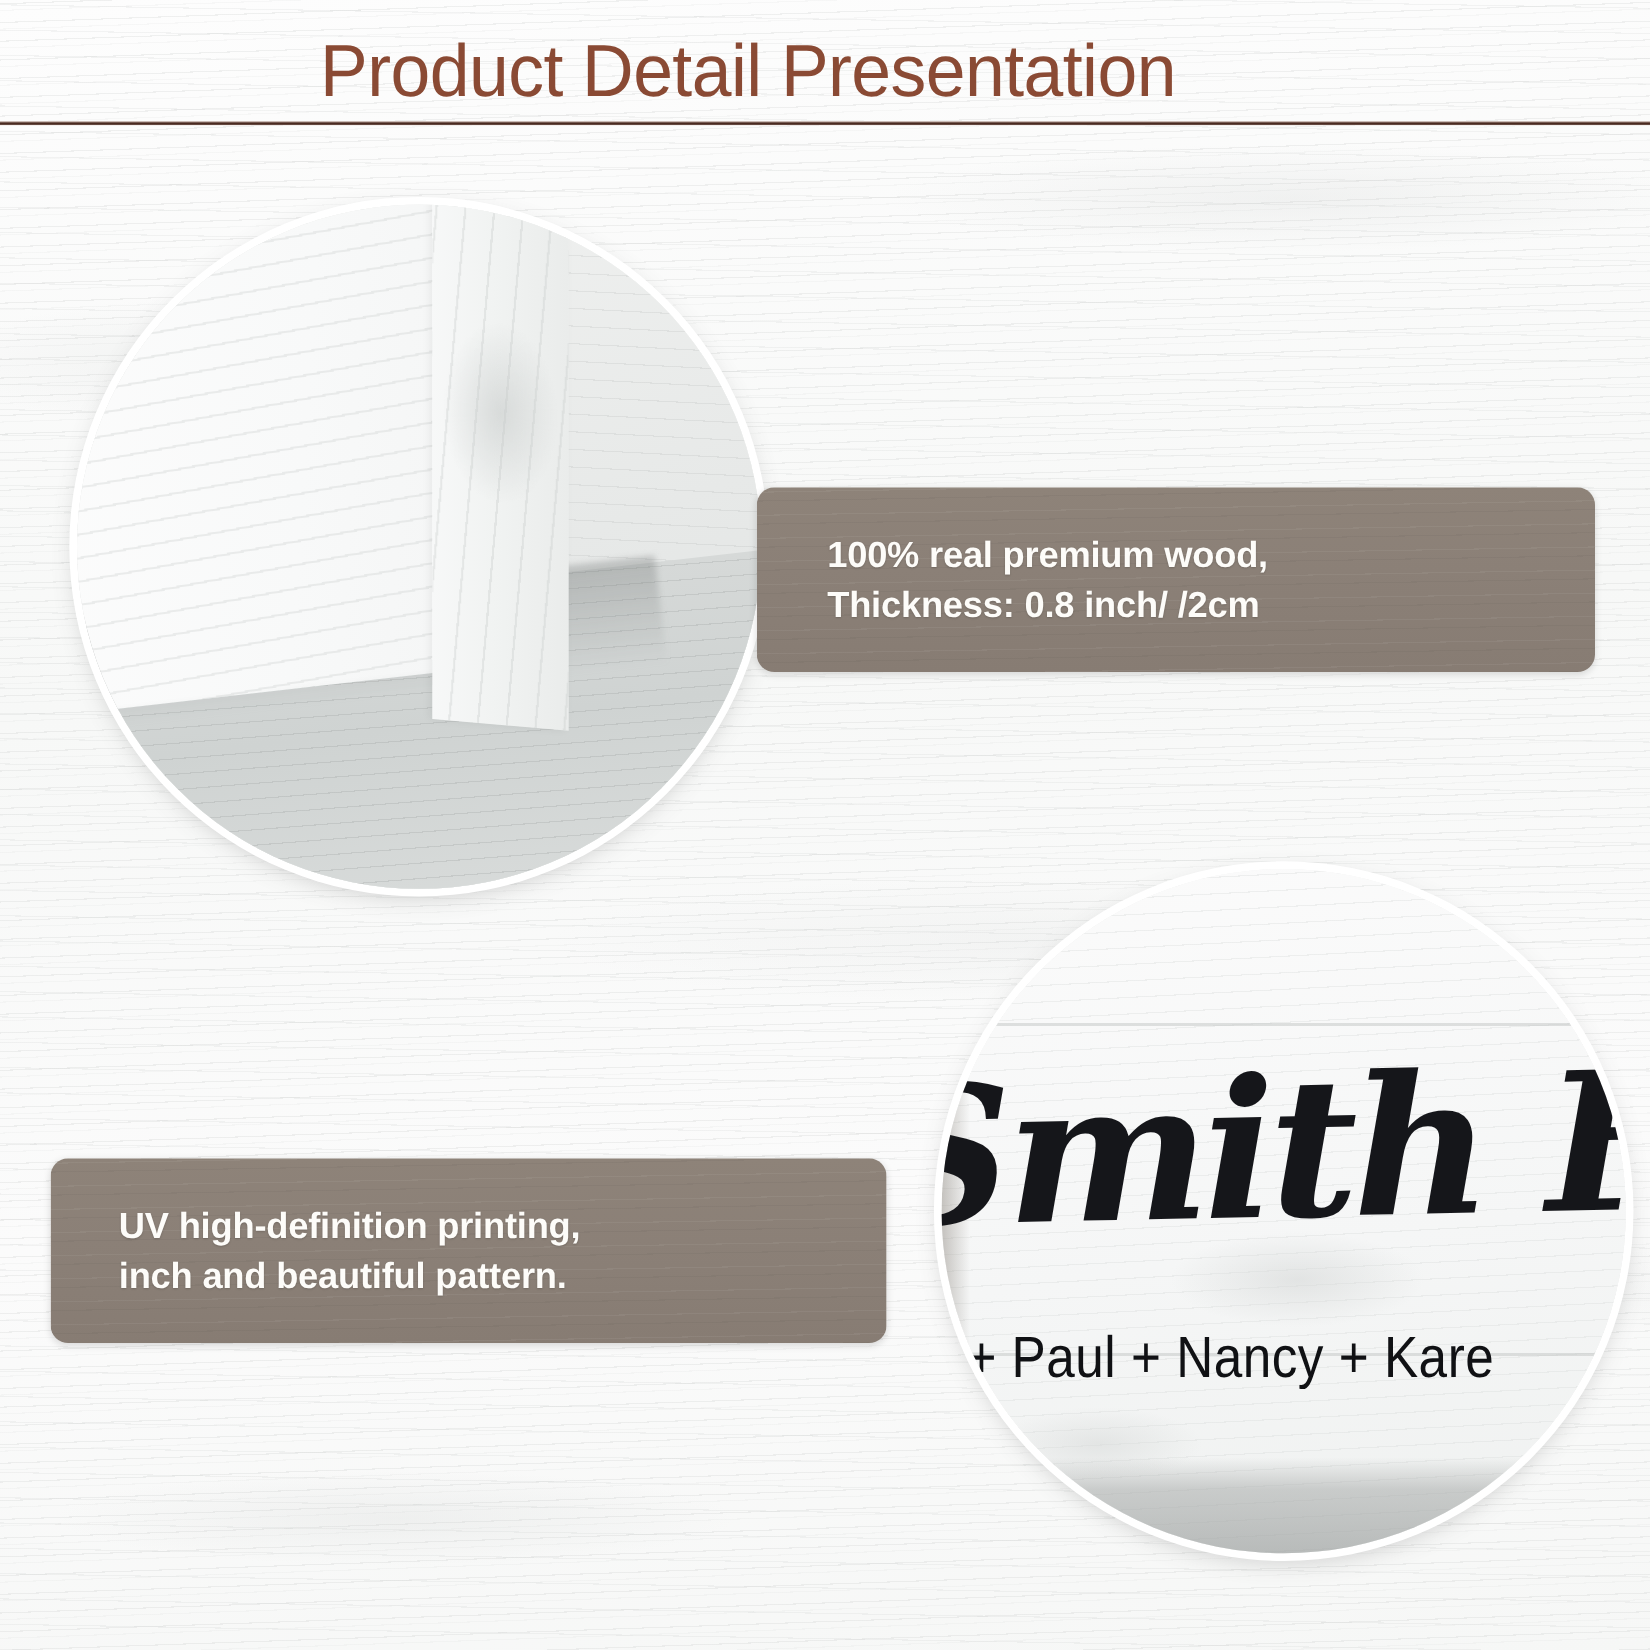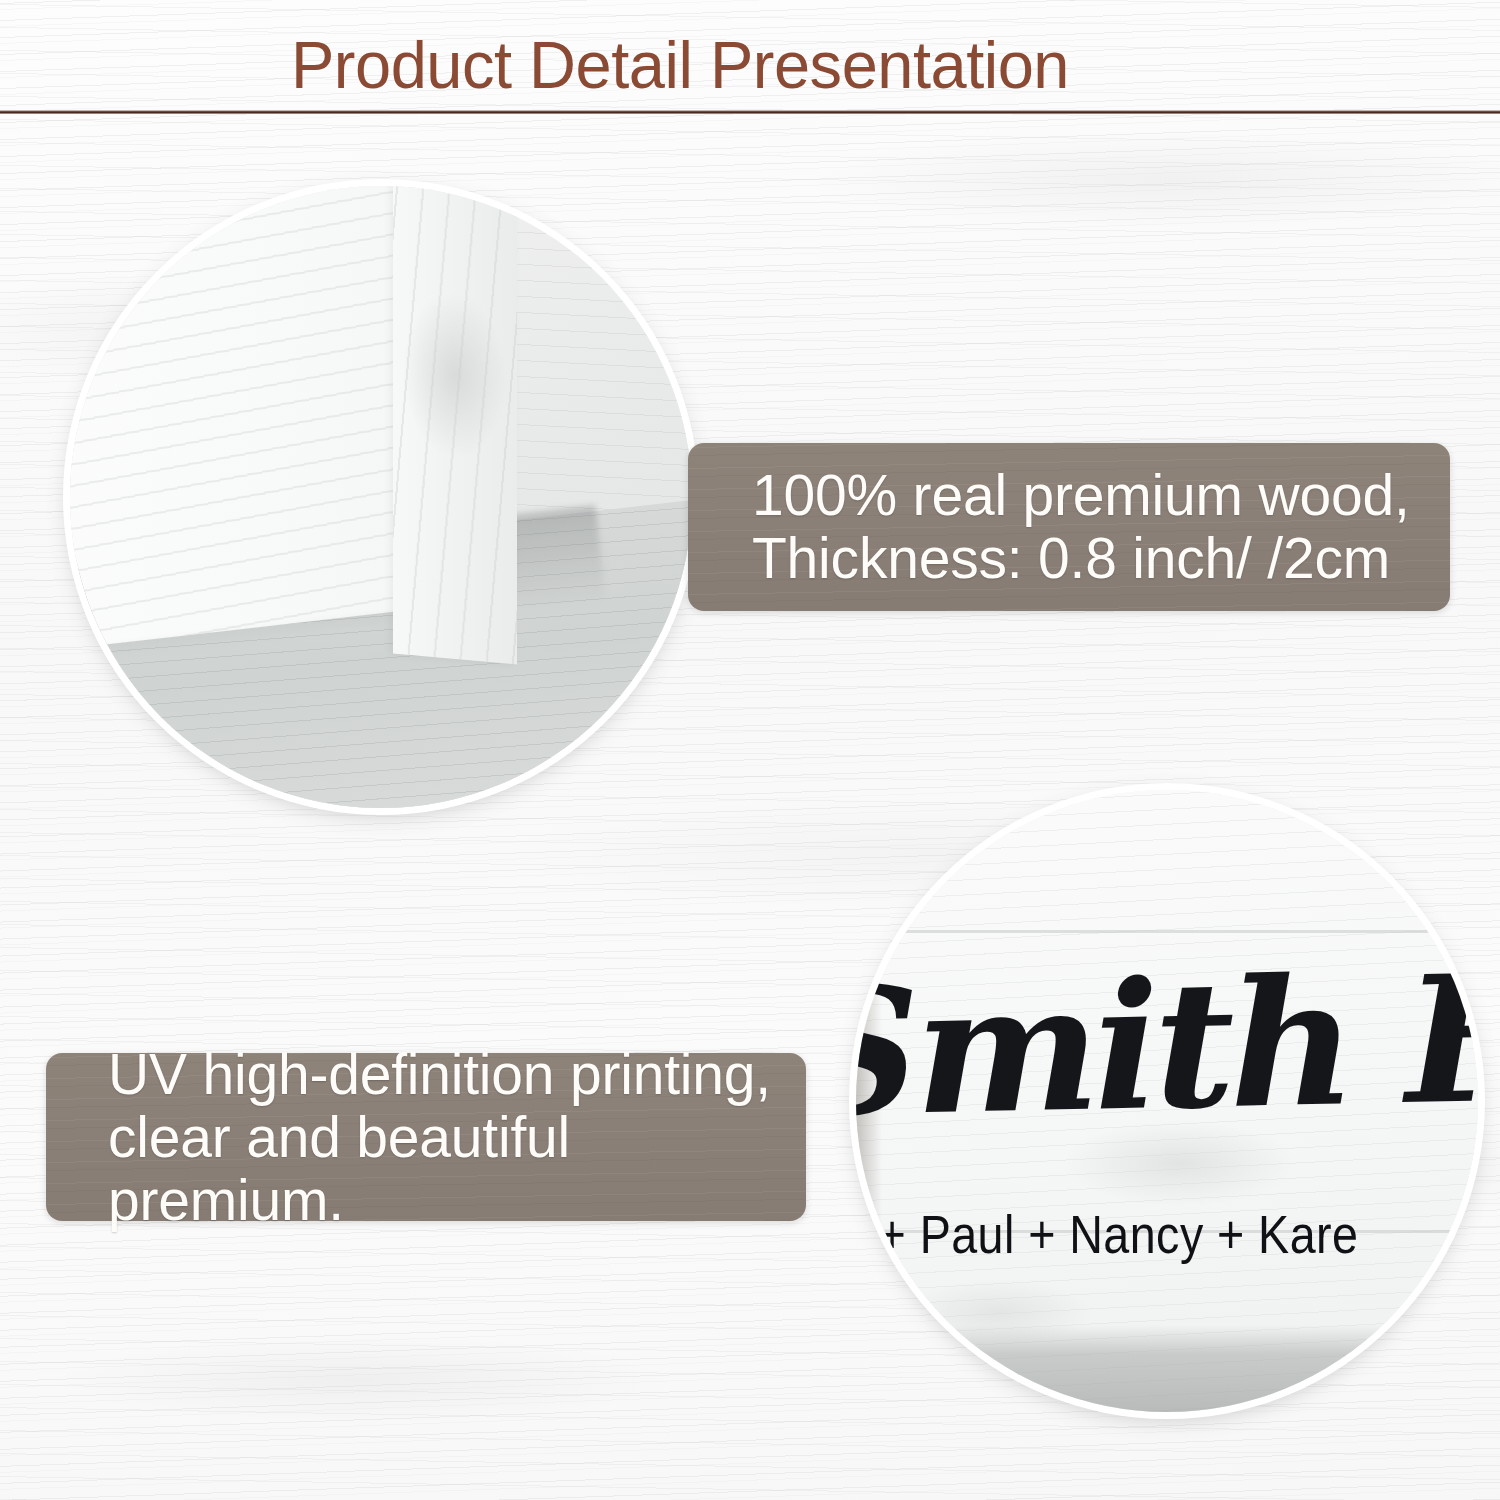--- a/index.html
+++ b/index.html
@@ -104,23 +104,23 @@
       ),
       linear-gradient(180deg, #8e8379 0%, #8b8077 45%, #877c73 100%);
     box-shadow: 0 2px 7px rgba(0,0,0,0.13);
     display: flex;
     align-items: center;
     box-sizing: border-box;
   }
   .banner-text {
     color: #fdfcf9;
     font-family: "Liberation Sans", sans-serif;
-    font-size: 57px;
-    line-height: 63px;
-    font-weight: 400;
+    font-size: 33px;
+    line-height: 46px;
+    font-weight: 700;
     letter-spacing: -0.2px;
     white-space: pre-line;
     text-shadow: 0 1px 2px rgba(0,0,0,0.18);
   }
 
   #banner-wood {
     left: 688px;
     top: 443px;
     width: 762px;
     height: 168px;
@@ -348,21 +348,21 @@
     </div>
   </div>
 
   <div class="banner" id="banner-wood">
     <div class="banner-text">100% real premium wood,
 Thickness: 0.8 inch/ /2cm</div>
   </div>
 
   <div class="banner" id="banner-print">
     <div class="banner-text">UV high-definition printing,
-clear and beautiful premium.</div>
+inch and beautiful pattern.</div>
   </div>
 
   <div class="photo-circle" id="circle-sign">
     <div class="sign-scene">
       <div class="sign-side-left"></div>
       <div class="sign-script">Smith F</div>
       <div class="sign-names">el + Paul + Nancy + Kare</div>
       <div class="sign-bottom-shadow"></div>
     </div>
   </div>

